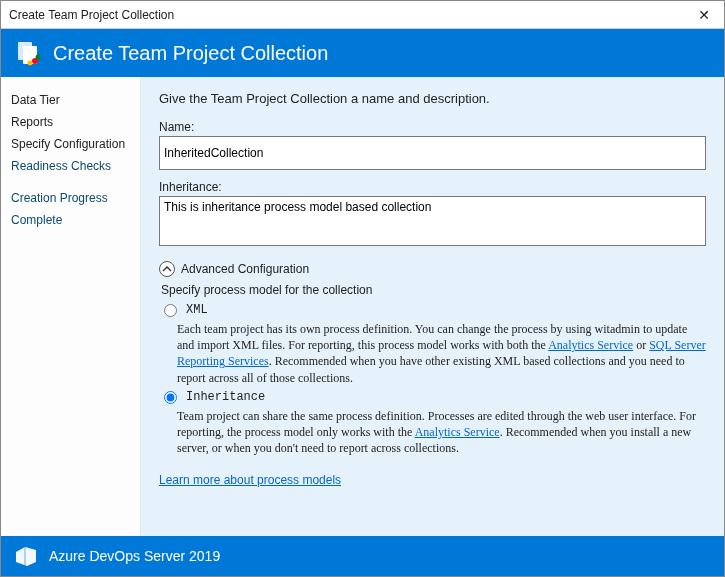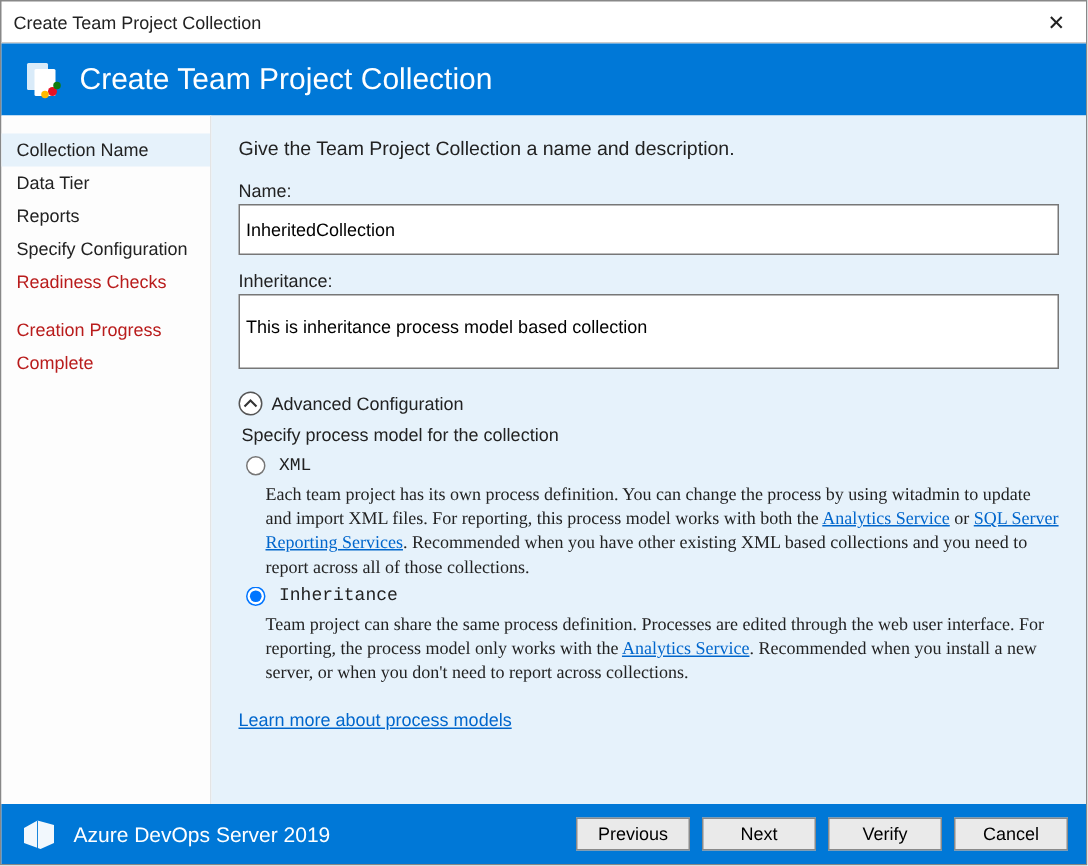--- a/index.html
+++ b/index.html
@@ -8,27 +8,27 @@
   .titlebar { height:28px; display:flex; align-items:center; justify-content:space-between; padding:0 8px; border-bottom:1px solid #ccc; }
   .titlebar-title { font-size:12px; }
   .close-x { font-size:14px; padding:2px 6px; line-height:1; cursor:default; }
   .banner { background:#0078d7; color:#fff; height:48px; display:flex; align-items:center; padding:0 14px; gap:10px; }
   .banner-title { font-size:20px; font-weight:300; }
   .banner-icon svg { display:block; }
   .body { flex:1; display:flex; min-height:0; }
   .sidebar { width:140px; border-right:1px solid #e4e4e4; padding-top:12px; background:#fdfdfd; }
   .sidebar-item { padding:4px 10px 4px 10px; font-size:12px; color:#222; cursor:default; }
   .sidebar-item.current { background:#e6f2fb; }
-  .sidebar-item.disabled { color:#b91c1c; }
+  .sidebar-item.disabled { color:#0c4a6e; }
   .sidebar-sep { height:10px; }
   .main { flex:1; background:#e6f2fb; padding:14px 18px 10px 18px; overflow:auto; }
   .instruction { font-size:13px; margin-bottom:14px; }
   .field-label { font-size:12px; margin-bottom:2px; margin-top:6px;}
   input[type=text].tf { width:100%; height:34px; border:1px solid #777; background:#fff; font-size:12px; padding:2px 4px; }
-  textarea.ta { width:100%; height:50px; border:1px solid #777; background:#fff; font-size:12px; padding:14px 4px; resize:none; font-family:inherit; }
+  textarea.ta { width:100%; height:50px; border:1px solid #777; background:#fff; font-size:12px; padding:3px 4px; resize:none; font-family:inherit; }
   .adv-row { display:flex; align-items:center; gap:6px; margin-top:12px; }
   .adv-toggle { width:16px; height:16px; border:1px solid #555; border-radius:50%; display:flex; align-items:center; justify-content:center; background:#fff; }
   .adv-label { font-size:12px; }
   .subhead { font-size:12px; margin:6px 0 6px 0; }
   .opt { display:flex; align-items:flex-start; gap:6px; margin-bottom:4px; }
   .opt input { margin-top:1px; }
   .opt-body { flex:1; }
   .opt-title { font-size:12px;font-family:Liberation Mono, monospace; }
   .opt-desc { font-size:12px; color:#222; line-height:1.35; margin-left:0; }
   .opt-indent { margin-left:18px;font-family:Liberation Serif, serif; }
@@ -60,21 +60,20 @@
         <circle cx="15" cy="24" r="2.5" fill="#ffb900"></circle>
         <circle cx="23" cy="18" r="2.5" fill="#107c10"></circle>
       </svg>
     </span>
     <span class="banner-title">Create Team Project Collection</span>
   </div>
 
   <div class="body">
 
     <div class="sidebar">
-      <div class="sidebar-item current"><span>Collection Name</span></div>
       <div class="sidebar-item"><span>Data Tier</span></div>
       <div class="sidebar-item"><span>Reports</span></div>
       <div class="sidebar-item"><span>Specify Configuration</span></div>
       <div class="sidebar-item disabled"><span>Readiness Checks</span></div>
       <div class="sidebar-sep"></div>
       <div class="sidebar-item disabled"><span>Creation Progress</span></div>
       <div class="sidebar-item disabled"><span>Complete</span></div>
     </div>
 
     <div class="main">
@@ -127,21 +126,15 @@
   <div class="footer">
     <div class="footer-left">
       <span class="footer-logo">
         <svg width="26" height="26" viewBox="0 0 26 26">
           <path d="M3 9 L12 4 L23 7 L23 19 L14 23 L3 19 Z" fill="#fff" opacity="0.95"></path>
           <path d="M12 4 L12 23" stroke="#0078d7" stroke-width="0.6"></path>
         </svg>
       </span>
       <span class="footer-text">Azure DevOps Server 2019</span>
     </div>
-    <div class="footer-buttons">
-      <button class="btn">Previous</button>
-      <button class="btn">Next</button>
-      <button class="btn">Verify</button>
-      <button class="btn">Cancel</button>
-    </div>
   </div>
 
 </div>
 
 </body></html>

